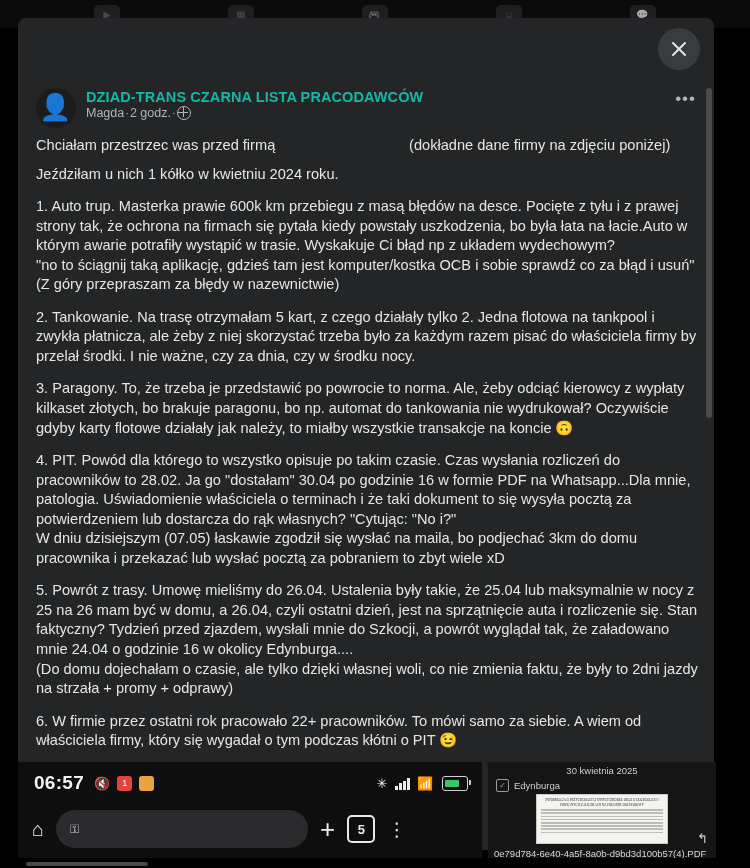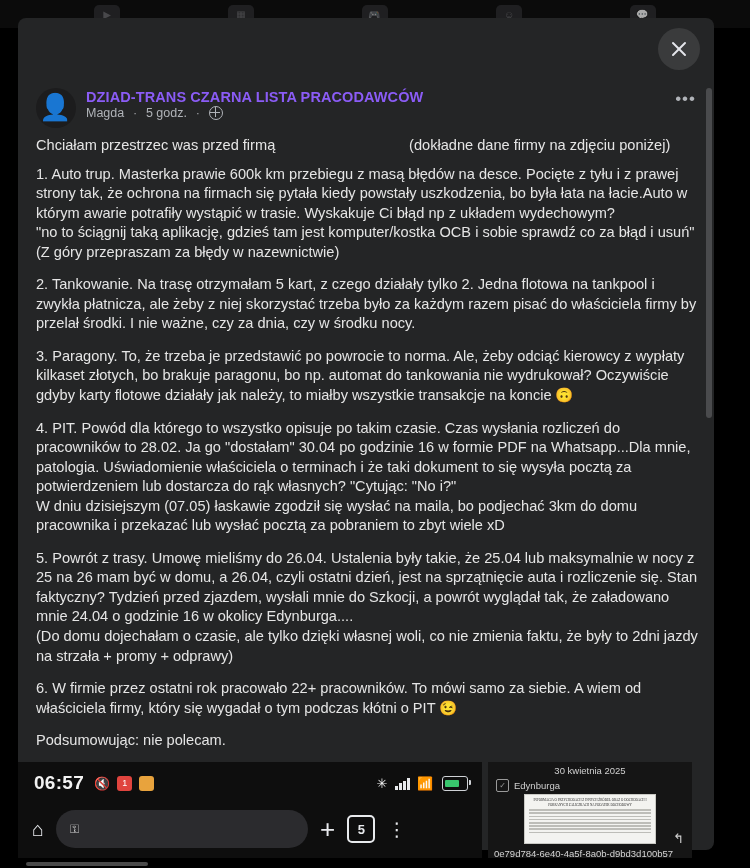--- a/index.html
+++ b/index.html
@@ -100,29 +100,29 @@
   .avatar .glyph {
     font-size: 26px;
     line-height: 1;
     color: #e2b07a;
     transform: translateY(-1px);
   }
   .hdr-text { display: flex; flex-direction: column; gap: 1px; padding-top: 1px;}
   .page-name {
     font-size: 14.5px;
     font-weight: bold;
-    color: #8b5cf6;
+    color: #14b8a6;
     letter-spacing: .1px;
   }
   .meta-line {
     font-size: 12.5px;
     color: #b0b3b8;
     display: flex;
     align-items: center;
-    gap: 9px;
+    gap: 1px;
   }
   .meta-dot { font-size: 11px; color:#b0b3b8; }
   .globe {
     display:inline-block;
     width: 12px; height: 12px;
     border-radius: 50%;
     border: 1px solid #b0b3b8;
     position: relative;
   }
   .globe::before{
@@ -255,21 +255,21 @@
     border-radius: 5px;
     display: flex; align-items: center; justify-content: center;
     font-size: 13px; font-weight: bold; color:#e8eaed;
   }
   .kebab { font-size: 19px; color:#e8eaed; letter-spacing:1px; line-height:1;}
   
   .attach {
     position: absolute;
     left: 488px;
     top: 762px;
-    width: 204px;
+    width: 228px;
     height: 106px;
     background: #151515;
     color: #d6d6d6;
     overflow: hidden;
   }
   .attach-date {
     text-align: center;
     font-size: 9.5px;
     color: #cfcfcf;
     padding-top: 3px;
@@ -388,30 +388,31 @@
 
       <div class="post-header">
         <div class="avatar">
           <span class="glyph">👤</span>
         </div>
         <div class="hdr-text">
           <div class="page-name">DZIAD-TRANS CZARNA LISTA PRACODAWCÓW</div>
           <div class="meta-line">
             <span>Magda</span>
             <span class="meta-dot">·</span>
-            <span>5 godz.</span>
+            <span>2 godz.</span>
             <span class="meta-dot">·</span>
             <span class="globe"></span>
           </div>
         </div>
         <div class="menu-dots">•••</div>
       </div>
 
       <div class="post-body">
         <p class="tight first-para"><span>Chciałam przestrzec was przed firmą                                 (dokładne dane firmy na zdjęciu poniżej)</span></p>
+        <p><span>Jeździłam u nich 1 kółko w kwietniu 2024 roku.</span></p>
         <p><span>1. Auto trup. Masterka prawie 600k km przebiegu z masą błędów na desce. Pocięte z tyłu i z prawej strony tak, że ochrona na firmach się pytała kiedy powstały uszkodzenia, bo była łata na łacie.Auto w którym awarie potrafiły wystąpić w trasie. Wyskakuje Ci błąd np z układem wydechowym?
 "no to ściągnij taką aplikację, gdzieś tam jest komputer/kostka OCB i sobie sprawdź co za błąd i usuń"
 (Z góry przepraszam za błędy w nazewnictwie)</span></p>
         <p><span>2. Tankowanie. Na trasę otrzymałam 5 kart, z czego działały tylko 2. Jedna flotowa na tankpool i zwykła płatnicza, ale żeby z niej skorzystać trzeba było za każdym razem pisać do właściciela firmy by przelał środki. I nie ważne, czy za dnia, czy w środku nocy.</span></p>
         <p><span>3. Paragony. To, że trzeba je przedstawić po powrocie to norma. Ale, żeby odciąć kierowcy z wypłaty kilkaset złotych, bo brakuje paragonu, bo np. automat do tankowania nie wydrukował? Oczywiście gdyby karty flotowe działały jak należy, to miałby wszystkie transakcje na koncie 🙃</span></p>
         <p><span>4. PIT. Powód dla którego to wszystko opisuje po takim czasie. Czas wysłania rozliczeń do pracowników to 28.02. Ja go "dostałam" 30.04 po godzinie 16 w formie PDF na Whatsapp...Dla mnie, patologia. Uświadomienie właściciela o terminach i że taki dokument to się wysyła pocztą za potwierdzeniem lub dostarcza do rąk własnych? "Cytując: "No i?"
 W dniu dzisiejszym (07.05) łaskawie zgodził się wysłać na maila, bo podjechać 3km do domu pracownika i przekazać lub wysłać pocztą za pobraniem to zbyt wiele xD</span></p>
         <p><span>5. Powrót z trasy. Umowę mieliśmy do 26.04. Ustalenia były takie, że 25.04 lub maksymalnie w nocy z 25 na 26 mam być w domu, a 26.04, czyli ostatni dzień, jest na sprzątnięcie auta i rozliczenie się. Stan faktyczny? Tydzień przed zjazdem, wysłali mnie do Szkocji, a powrót wyglądał tak, że załadowano mnie 24.04 o godzinie 16 w okolicy Edynburga....
 (Do domu dojechałam o czasie, ale tylko dzięki własnej woli, co nie zmienia faktu, że były to 2dni jazdy na strzała + promy + odprawy)</span></p>
         <p><span>6. W firmie przez ostatni rok pracowało 22+ pracowników. To mówi samo za siebie. A wiem od właściciela firmy, który się wygadał o tym podczas kłótni o PIT 😉</span></p>

